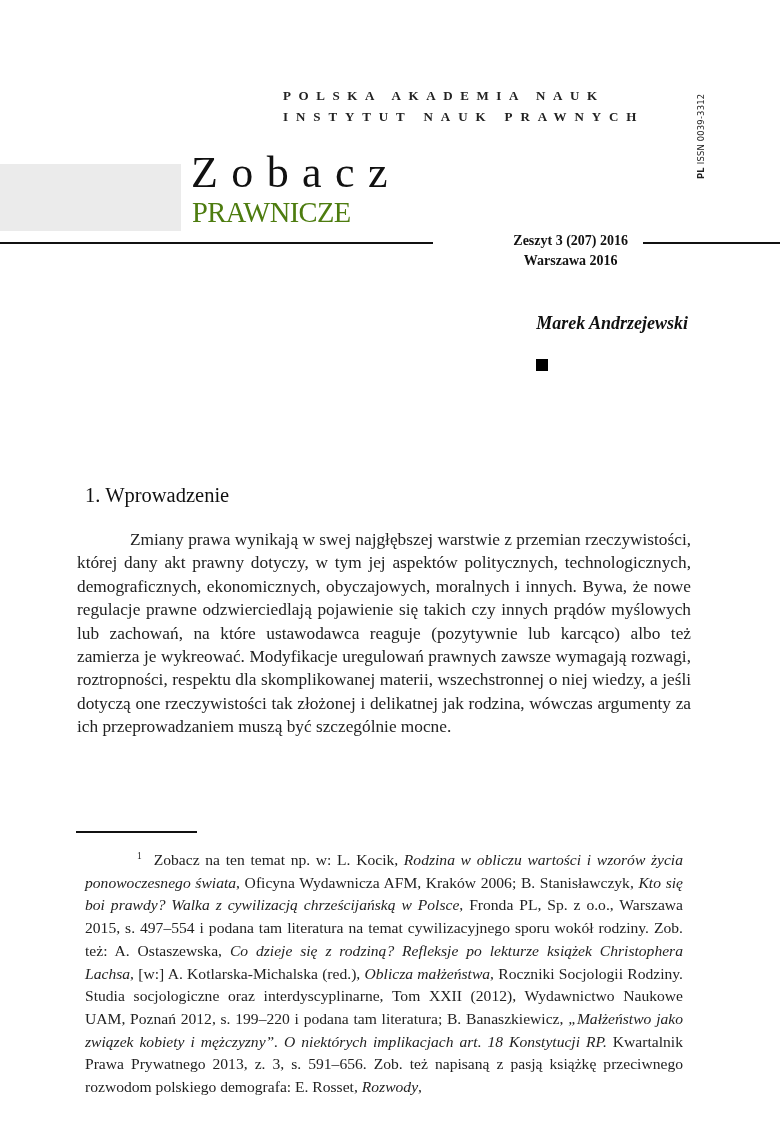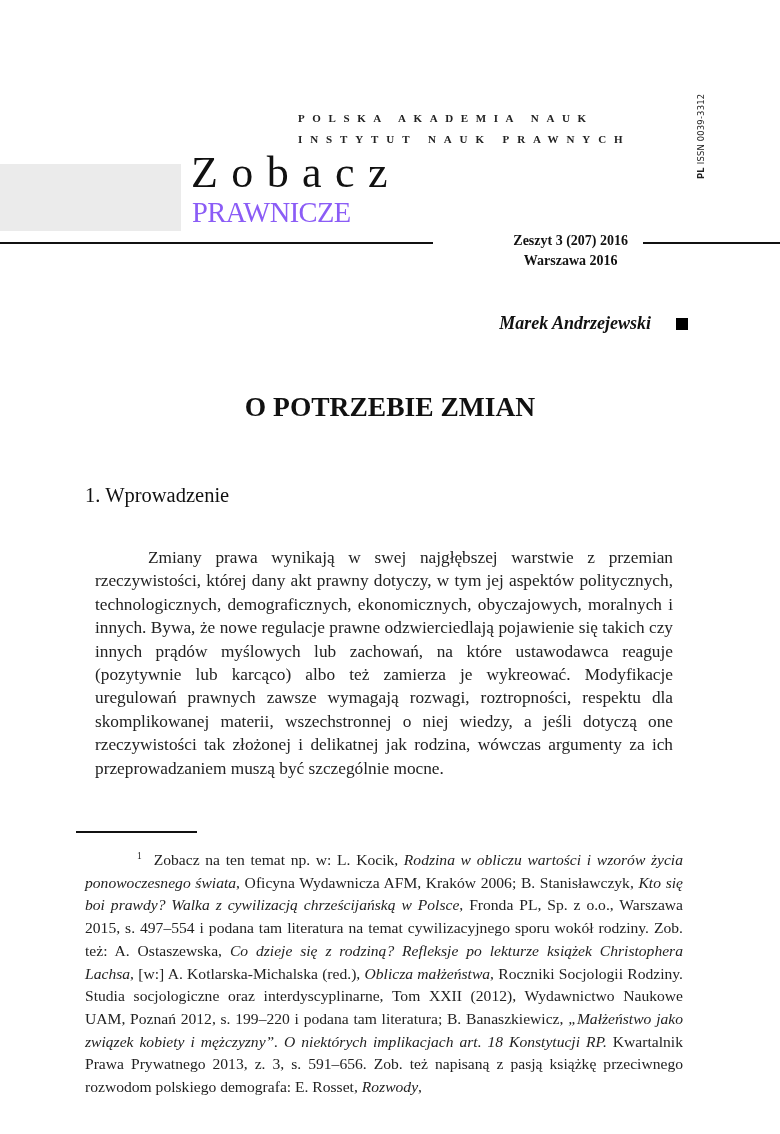--- a/index.html
+++ b/index.html
@@ -2,61 +2,61 @@
 <html><head>
 <meta charset="utf-8">
 <style>
   html, body { margin: 0; padding: 0; }
   body {
     width: 780px; height: 1134px; background: #ffffff; position: relative; overflow: hidden;
     font-family: "Liberation Serif", "DejaVu Serif", serif; color: #111;
   }
   .abs { position: absolute; }
   .publisher {
-    left: 298px; font-size: 11px; letter-spacing: 7.6px; font-weight: bold; color: #222;
-    white-space: nowrap; line-height: 1; margin-top: 24px;
+    left: 283px; font-size: 13px; letter-spacing: 7.6px; font-weight: bold; color: #222;
+    white-space: nowrap; line-height: 1;
   }
   #pub1 { top: 89px; }
   #pub2 { top: 110px; letter-spacing: 7.9px; }
   .issn {
     left: 694px; top: 88px; width: 14px; height: 96px;
     font-family: "DejaVu Sans", sans-serif; font-size: 8.4px; color: #222;
     writing-mode: vertical-rl; transform: rotate(180deg); white-space: nowrap; letter-spacing: 0.2px;
     display: flex; align-items: center; justify-content: center;
   }
   .issn b { font-weight: bold; }
   .grey-box { left: 0; top: 164px; width: 181px; height: 67px; background: #ebebeb; }
   .logo-studia {
     left: 191px; top: 151px; font-size: 44px; letter-spacing: 13.4px; line-height: 1;
     color: #111; white-space: nowrap;
   }
   .logo-prawnicze {
-    left: 192px; top: 199px; font-size: 28.5px; line-height: 1; color: #8b5cf6; white-space: nowrap;
+    left: 192px; top: 199px; font-size: 28.5px; line-height: 1; color: #4d7c0f; white-space: nowrap;
     letter-spacing: -0.6px;
   }
   .rule-left { left: 0; top: 242px; width: 433px; height: 2px; background: #111; }
   .rule-right { left: 643px; top: 242px; width: 137px; height: 2px; background: #111; }
   .issue {
     right: 152px; top: 231px; font-size: 14px; font-weight: bold; line-height: 20px; text-align: center;
     white-space: nowrap; color: #111;
   }
-  .author-row { right: 92px; top: 313px; display: flex; align-items: center; gap: 25px; }
+  .author-row { right: 92px; top: 313px; display: flex; gap: 25px; flex-direction: column; }
   .author { font-size: 18px; font-style: italic; font-weight: bold; color: #111; white-space: nowrap; }
   .marker { width: 12px; height: 12px; background: #000; display: inline-block; }
   .title {
     left: 0; width: 780px; top: 389px; text-align: center; font-size: 27.5px; font-weight: bold;
     line-height: 35px; color: #111;
   }
   .title .l2 { display: block; margin-left: 14px; }
   .section-heading { left: 77px; top: 484px; font-size: 20.5px; color: #111; white-space: nowrap; margin-left: 8px; }
   .body-text {
     left: 77px; top: 528px; width: 614px; font-size: 17.3px; line-height: 23.4px;
     text-align: justify; color: #222; font-family: "Liberation Serif", serif;
   }
-  .body-text p { margin: 18px; text-indent: 53px; }
+  .body-text p { margin: 0; text-indent: 53px; }
   .body-text sup { font-size: 10px; line-height: 0; }
   .fn-rule { left: 76px; top: 831px; width: 121px; height: 2px; background: #111; }
   .footnote {
     left: 77px; top: 837px; width: 614px; font-size: 15.6px; line-height: 22.7px;
     text-align: justify; color: #222;
   }
   .footnote p { margin: 8px; text-indent: 52px; }
   .footnote .fnmark { font-size: 9.5px; vertical-align: 6px; margin-right: 12px; }
   .footnote i { font-style: italic; }
 </style>
@@ -81,21 +81,20 @@
   <div>Zeszyt 3 (207) 2016</div>
   <div>Warszawa 2016</div>
 </div>
 
 <div class="abs author-row">
   <span class="author">Marek Andrzejewski</span>
   <span class="marker"></span>
 </div>
 
 <div class="abs title">
-  <span>O POTRZEBIE ZMIAN</span>
 </div>
 
 <div class="abs section-heading">1. Wprowadzenie</div>
 
 <div class="abs body-text">
   <p>Zmiany prawa wynikają w swej najgłębszej warstwie z przemian rzeczywistości, której dany akt prawny dotyczy, w tym jej aspektów politycznych, technologicznych, demograficznych, ekonomicznych, obyczajowych, moralnych i innych. Bywa, że nowe regulacje prawne odzwierciedlają pojawienie się takich czy innych prądów myślowych lub zachowań, na które ustawodawca reaguje (pozytywnie lub karcąco) albo też zamierza je wykreować. Modyfikacje uregulowań prawnych zawsze wymagają rozwagi, roztropności, respektu dla skomplikowanej materii, wszechstronnej o niej wiedzy, a jeśli dotyczą one rzeczywistości tak złożonej i delikatnej jak rodzina, wówczas argumenty za ich przeprowadzaniem muszą być szczególnie mocne.</p>
 </div>
 
 <div class="abs fn-rule"></div>
 

